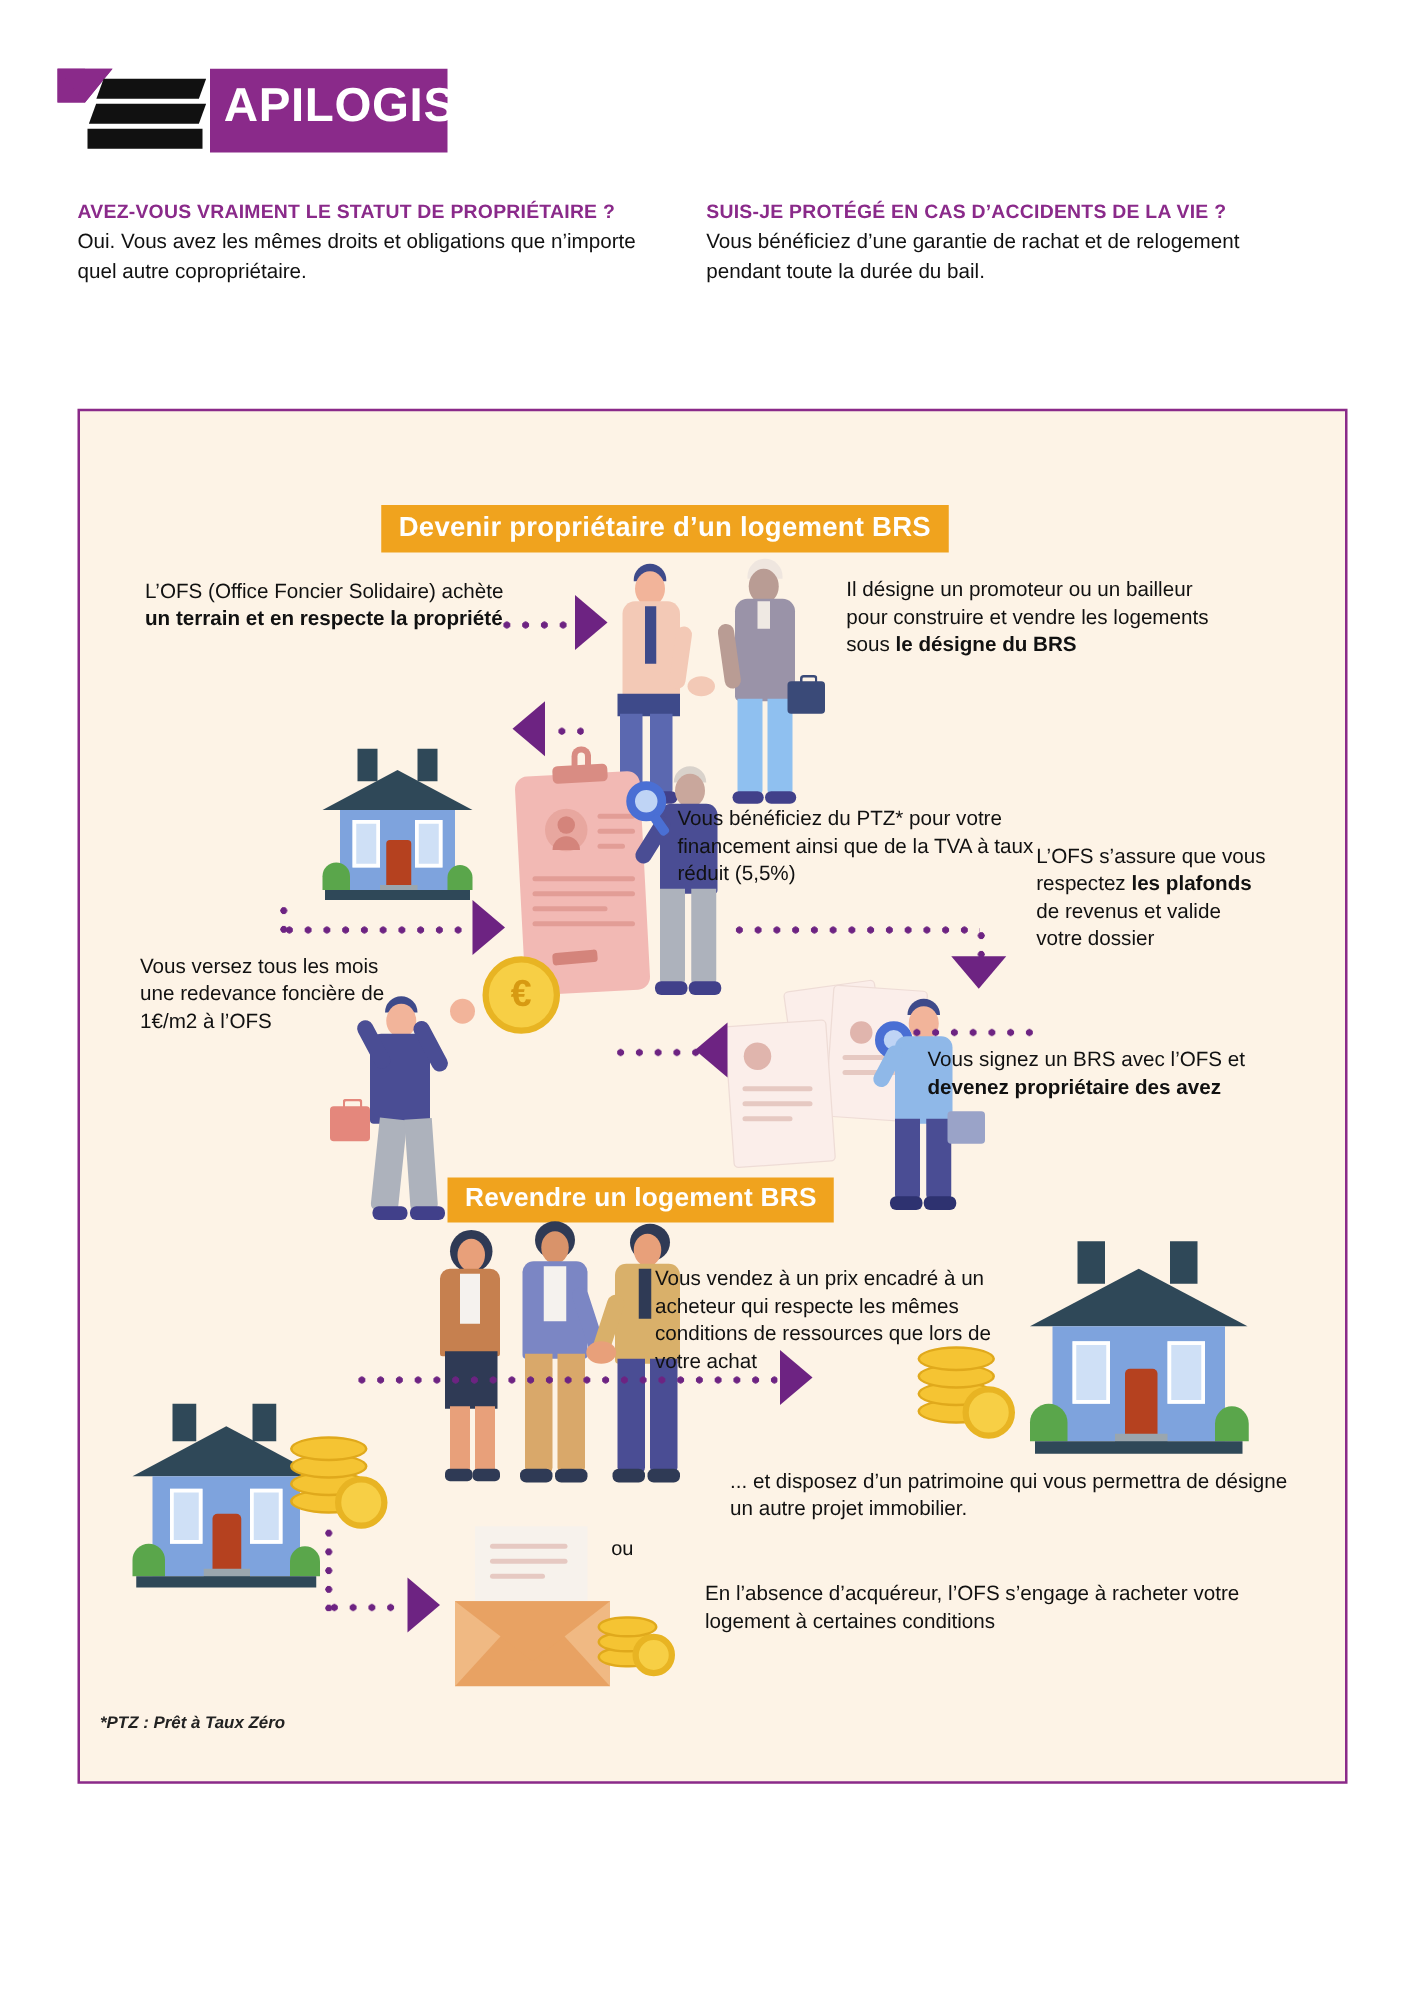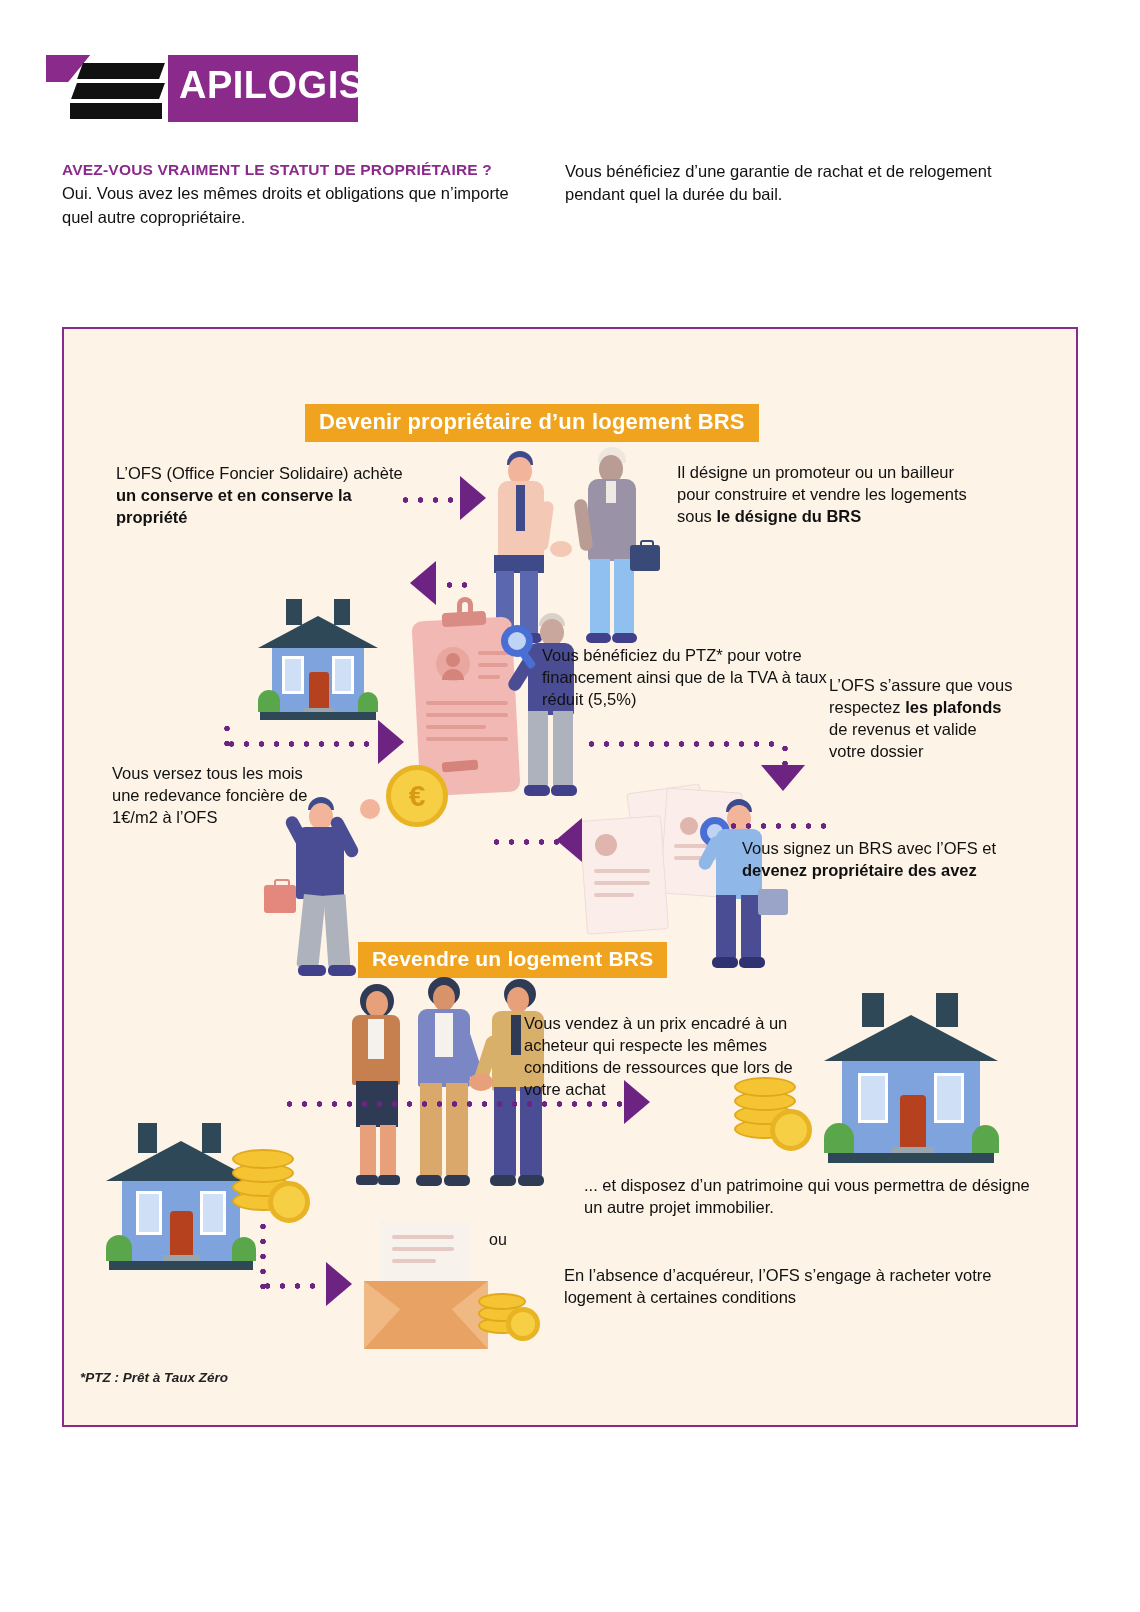--- a/index.html
+++ b/index.html
@@ -131,30 +131,31 @@
   <div class="logo-bar lb3"></div>
   <div class="logo-word">APILOGIS</div>
 </div>
 
 <div class="qa" id="qa-left">
   <p class="qa-title">AVEZ-VOUS VRAIMENT LE STATUT DE PROPRIÉTAIRE ?</p>
   <p class="qa-body">Oui. Vous avez les mêmes droits et obligations que n’importe quel autre copropriétaire.</p>
 </div>
 
 <div class="qa" id="qa-right">
-  <p class="qa-body">Vous bénéficiez d’une garantie de rachat et de relogement pendant quel la durée du bail.</p>
+  <p class="qa-title">SUIS-JE PROTÉGÉ EN CAS D’ACCIDENTS DE LA VIE ?</p>
+  <p class="qa-body">Vous bénéficiez d’une garantie de rachat et de relogement pendant toute la durée du bail.</p>
 </div>
 
 <div class="info-frame">
 
   <div class="banner" id="banner-devenir">Devenir propriétaire d’un logement BRS</div>
   <div class="banner" id="banner-revendre">Revendre un logement BRS</div>
 
   <div class="tb" id="t-ofs-achete">
-    <span>L’OFS (Office Foncier Solidaire) achète </span><b>un conserve et en conserve la propriété</b>
+    <span>L’OFS (Office Foncier Solidaire) achète </span><b>un terrain et en respecte la propriété</b>
   </div>
 
   <div class="dots-h" style="left:334px;top:168px;width:60px;"></div>
   <div class="arrow ar-right" style="left:396px;top:147px;"></div>
 
   <div class="ill">
 
     <div class="sh" style="left:443px;top:122px;width:26px;height:14px;background:#3e4a8a;border-radius:13px 13px 0 0;"></div>
     <div class="sh rr" style="left:444px;top:128px;width:24px;height:28px;background:#f2b49a;"></div>
     <div class="sh" style="left:434px;top:152px;width:46px;height:78px;background:#f3c9b6;border-radius:10px 10px 4px 4px;"></div>

